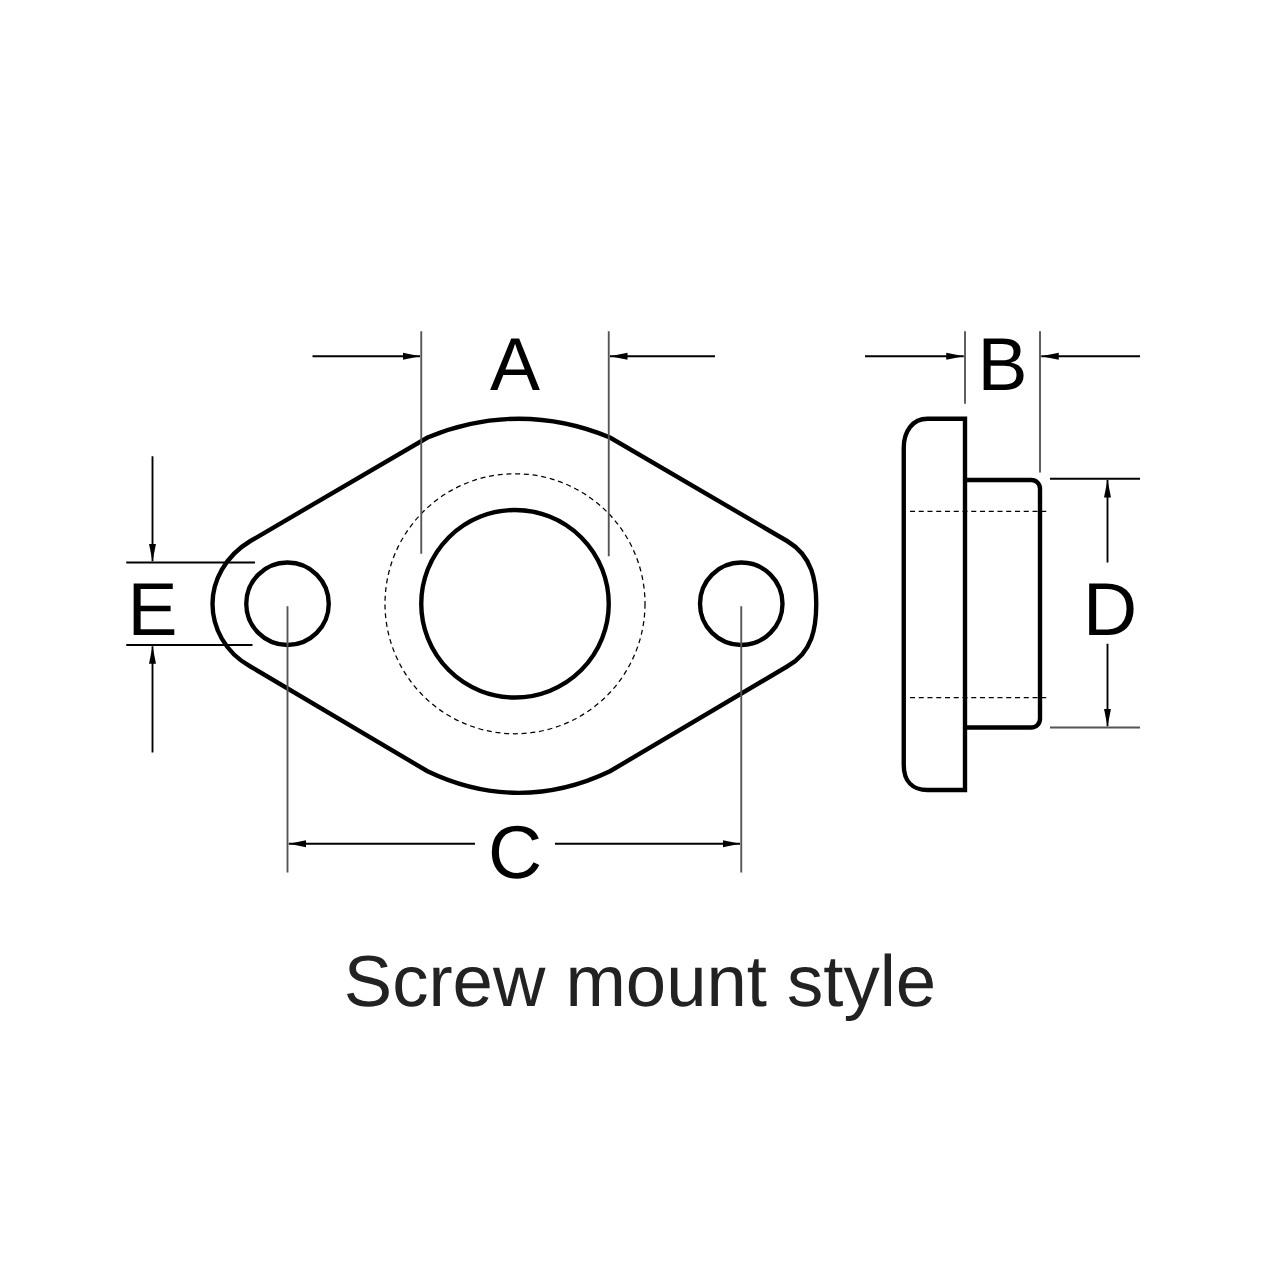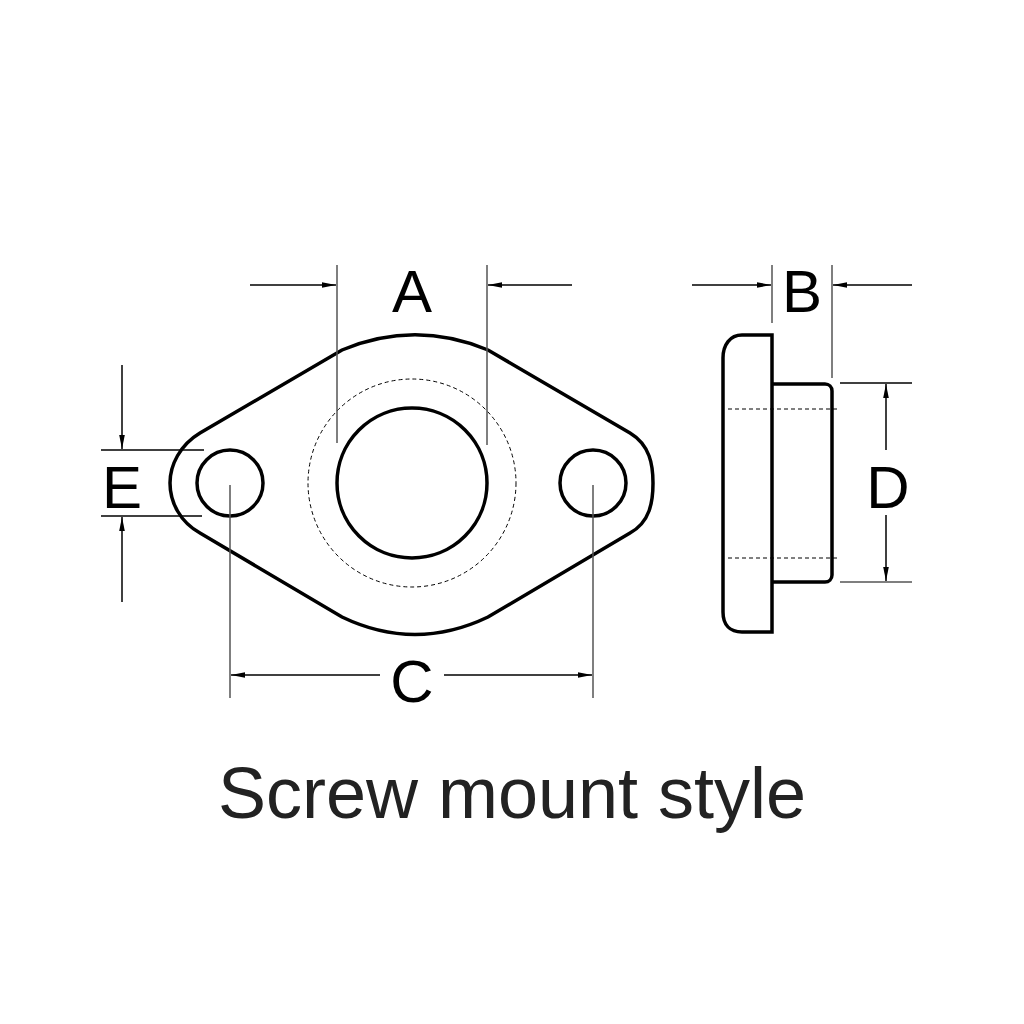--- a/index.html
+++ b/index.html
@@ -2,21 +2,21 @@
 <html><head>
 <meta charset="utf-8">
 <style>
   html, body { margin: 0; padding: 0; background: #ffffff; }
   body { width: 1024px; height: 1024px; position: relative; overflow: hidden; }
   #drawing { position: absolute; left: 0; top: 0; width: 1024px; height: 1024px; }
   .dim-label { font-family: "Liberation Sans", sans-serif; font-size: 60px; fill: #000; }
   .caption {
     position: absolute; left: 0; width: 1024px; top: 752px;
     text-align: center; font-family: "Liberation Sans", sans-serif;
-    font-size: 72px; color: #222222; letter-spacing: 0px;
+    font-size: 58px; color: #222222; letter-spacing: 0px;
   }
 </style>
 </head>
 <body>
 
 <svg id="drawing" viewBox="0 0 1024 1024" xmlns="http://www.w3.org/2000/svg">
   <defs>
     <marker id="arrow" viewBox="0 0 10 10" refX="10" refY="5" markerWidth="14" markerHeight="14" markerUnits="userSpaceOnUse" orient="auto">
       <path d="M0,3 L10,5 L0,7 z" fill="#000"></path>
     </marker>

